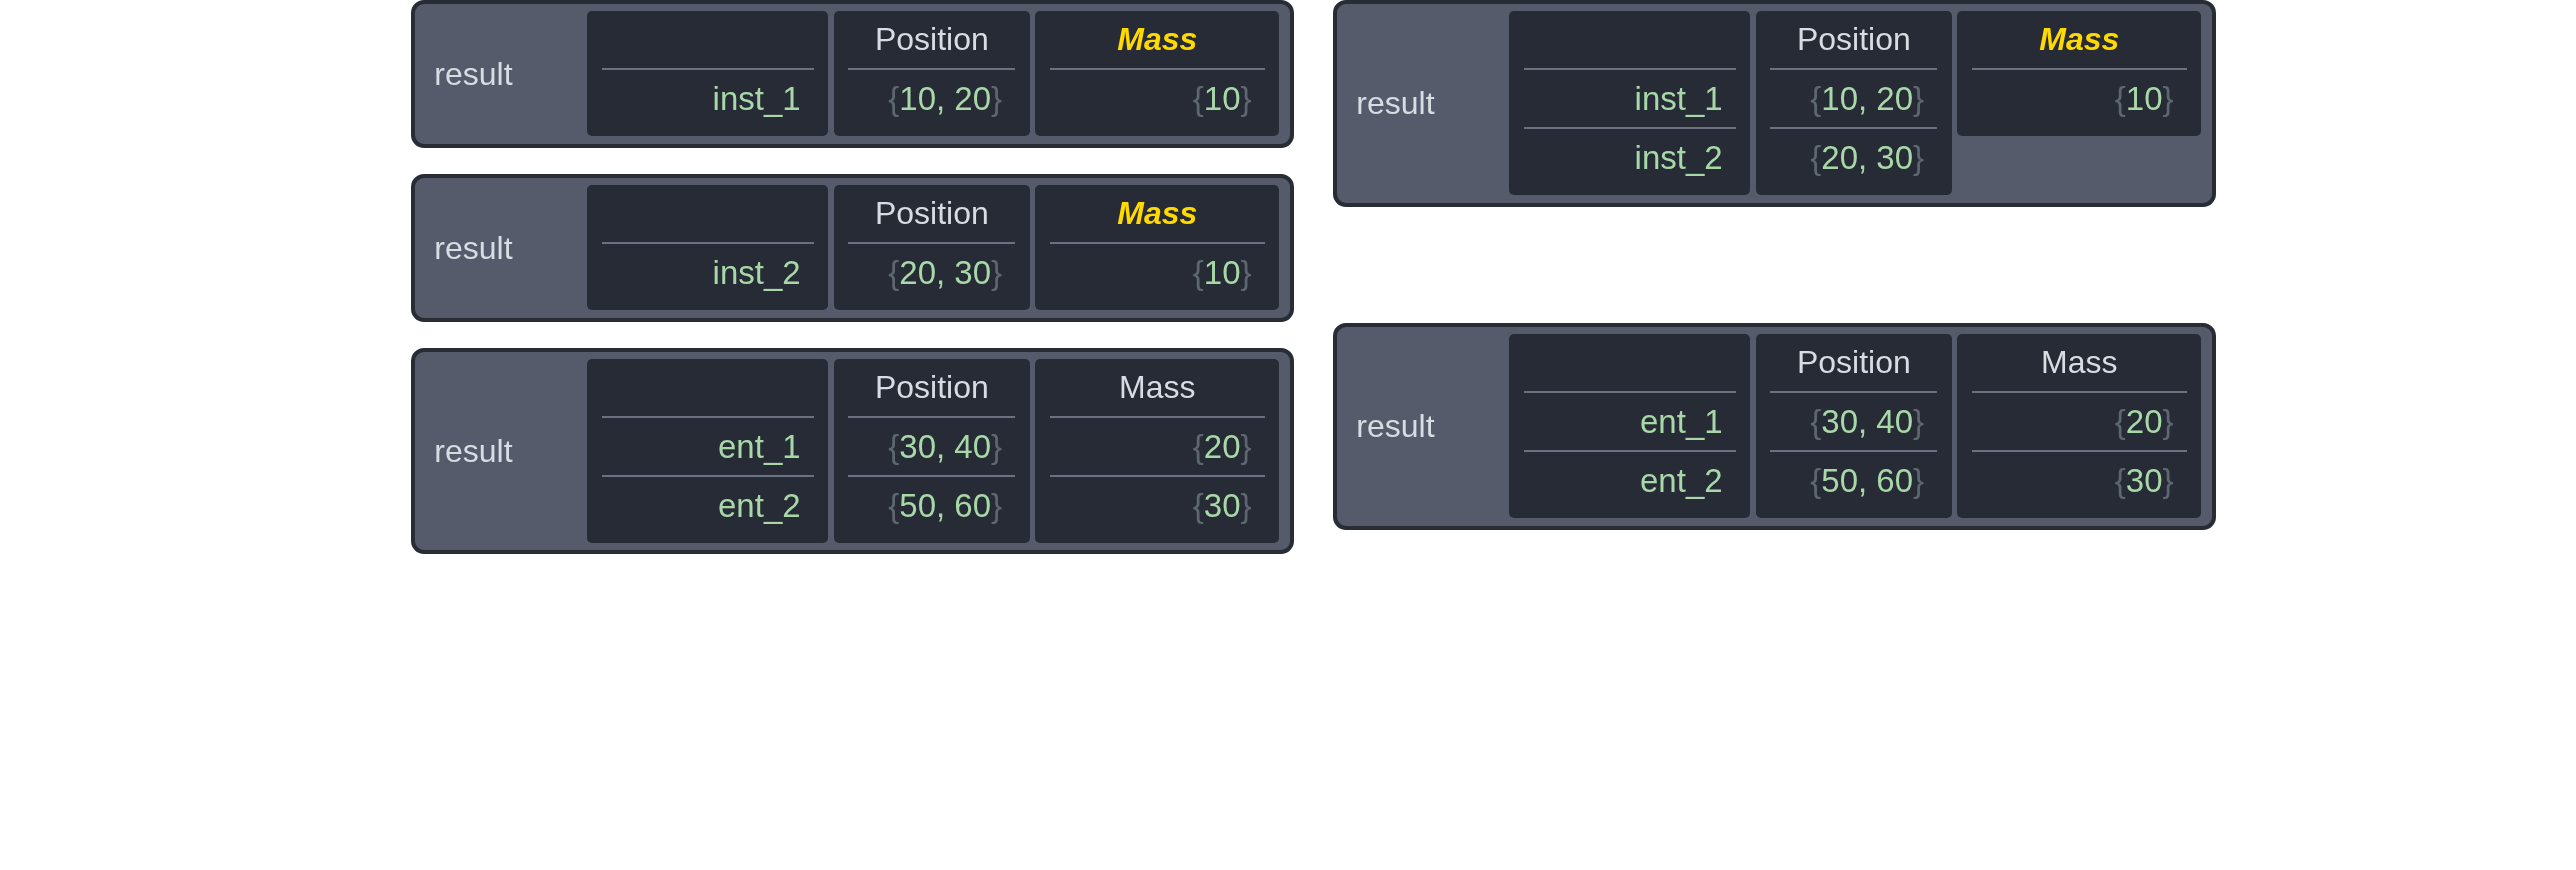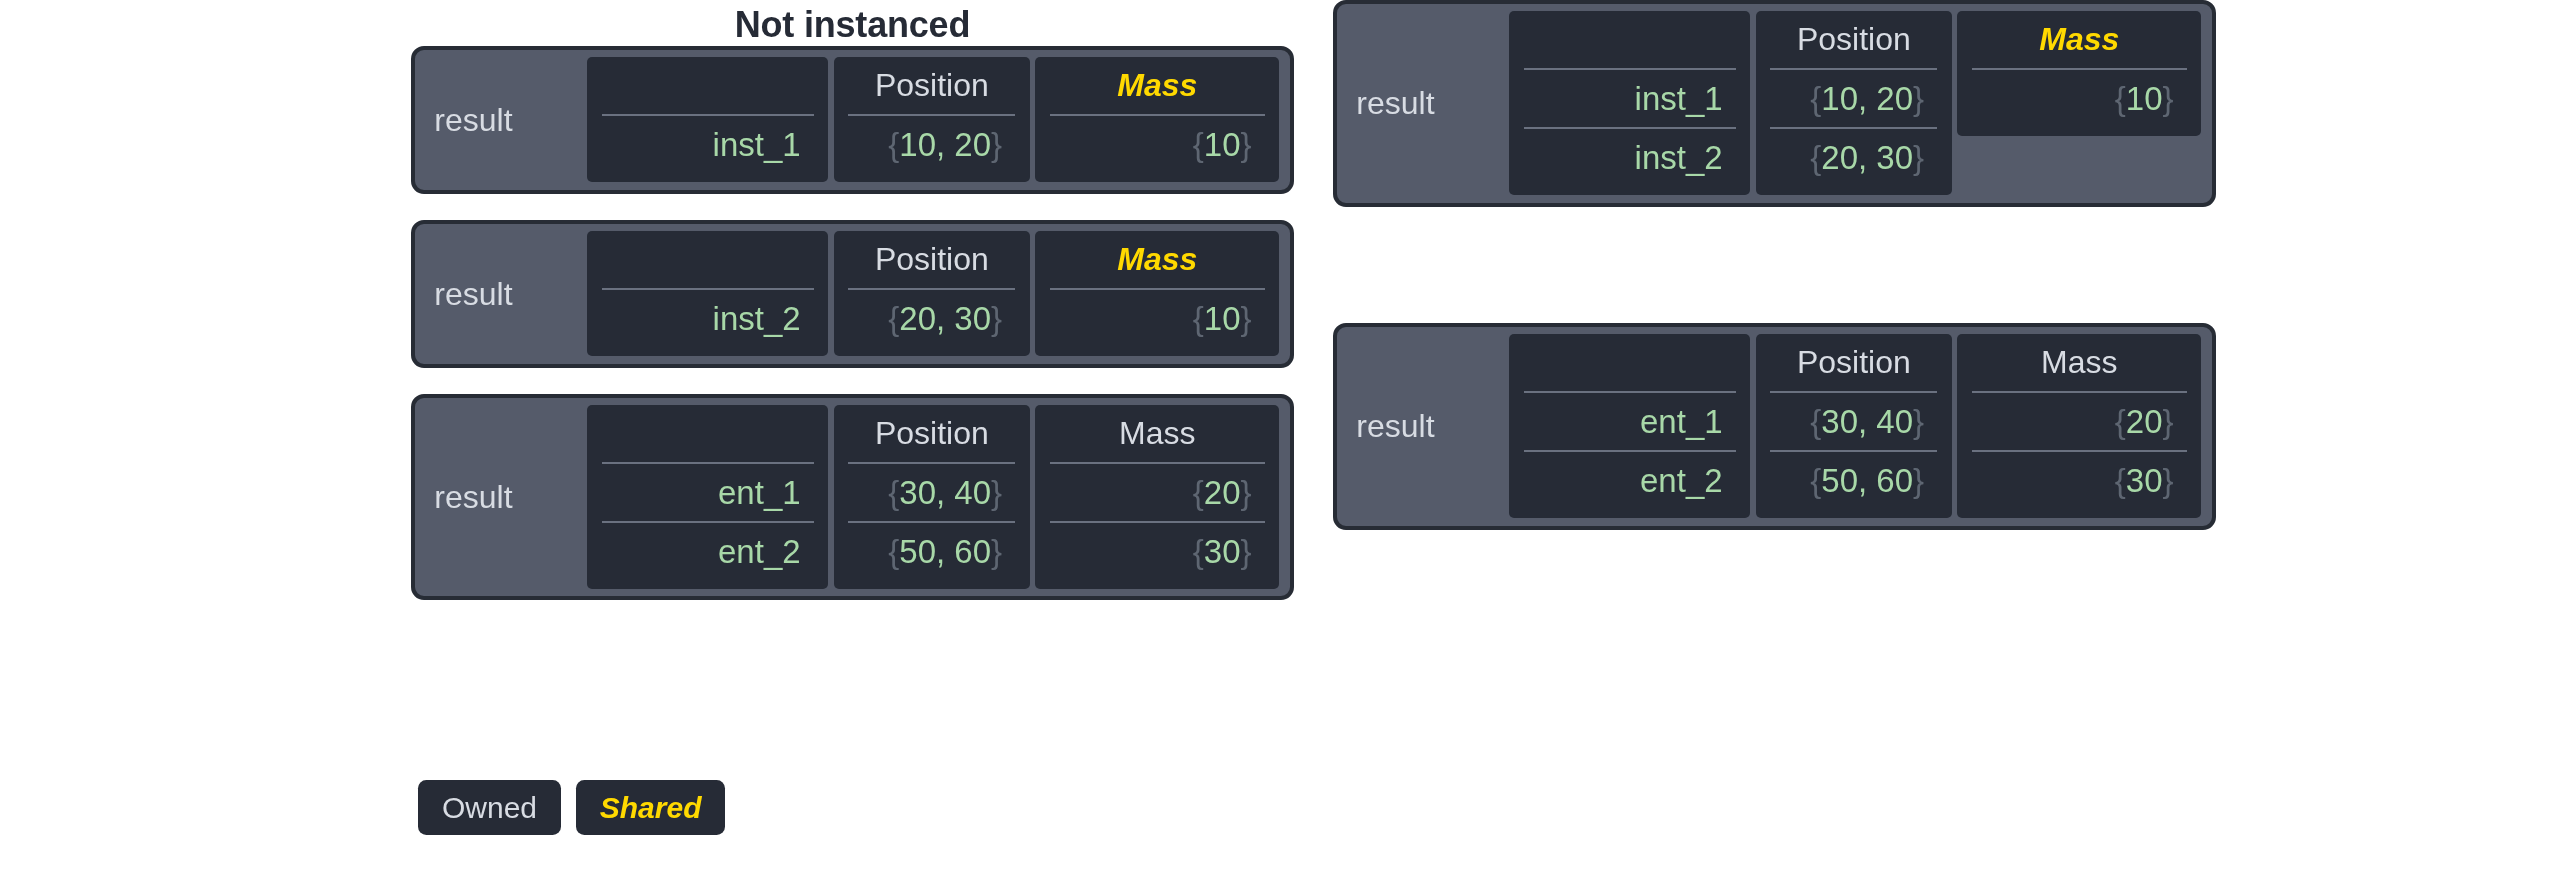--- a/index.html
+++ b/index.html
@@ -145,21 +145,20 @@
     font-style: italic;
     font-weight: bold;
   }
 </style>
 </head>
 <body>
 
 <div class="board">
 
   <div class="col col-left">
-    <div class="col-title">Not instanced</div>
     <div class="panels">
         <div class="panel gap-big">
           <div class="result-label">result</div>
           <div class="cols">
             <div class="datacol c-name">
               <div class="col-head blank">&nbsp;</div>
               <div class="cell">inst_1</div>
             </div>
             <div class="datacol c-pos">
               <div class="col-head">Position</div>
@@ -248,19 +247,15 @@
             <div class="datacol c-mass">
               <div class="col-head">Mass</div>
               <div class="cell"><span class="brace">{</span>20<span class="brace">}</span></div>
               <div class="cell"><span class="brace">{</span>30<span class="brace">}</span></div>
             </div>
           </div>
         </div>
       </div>
   </div>
 
-  <div class="legend">
-    <div class="chip owned">Owned</div>
-    <div class="chip shared">Shared</div>
-  </div>
 
 </div>
 
 
 </body></html>

